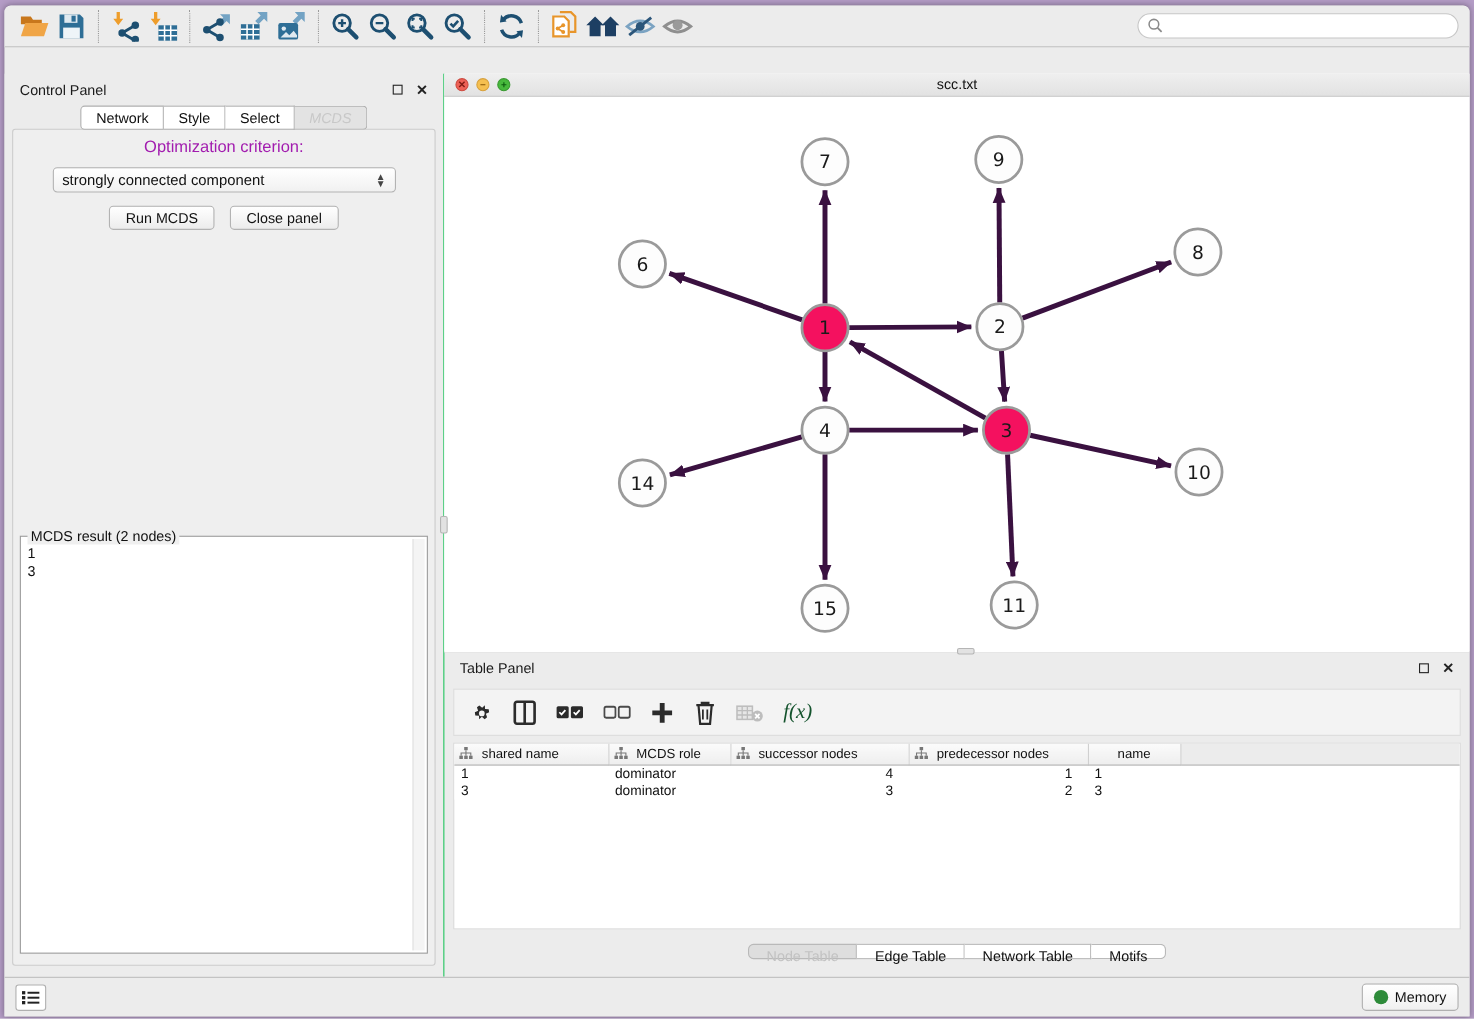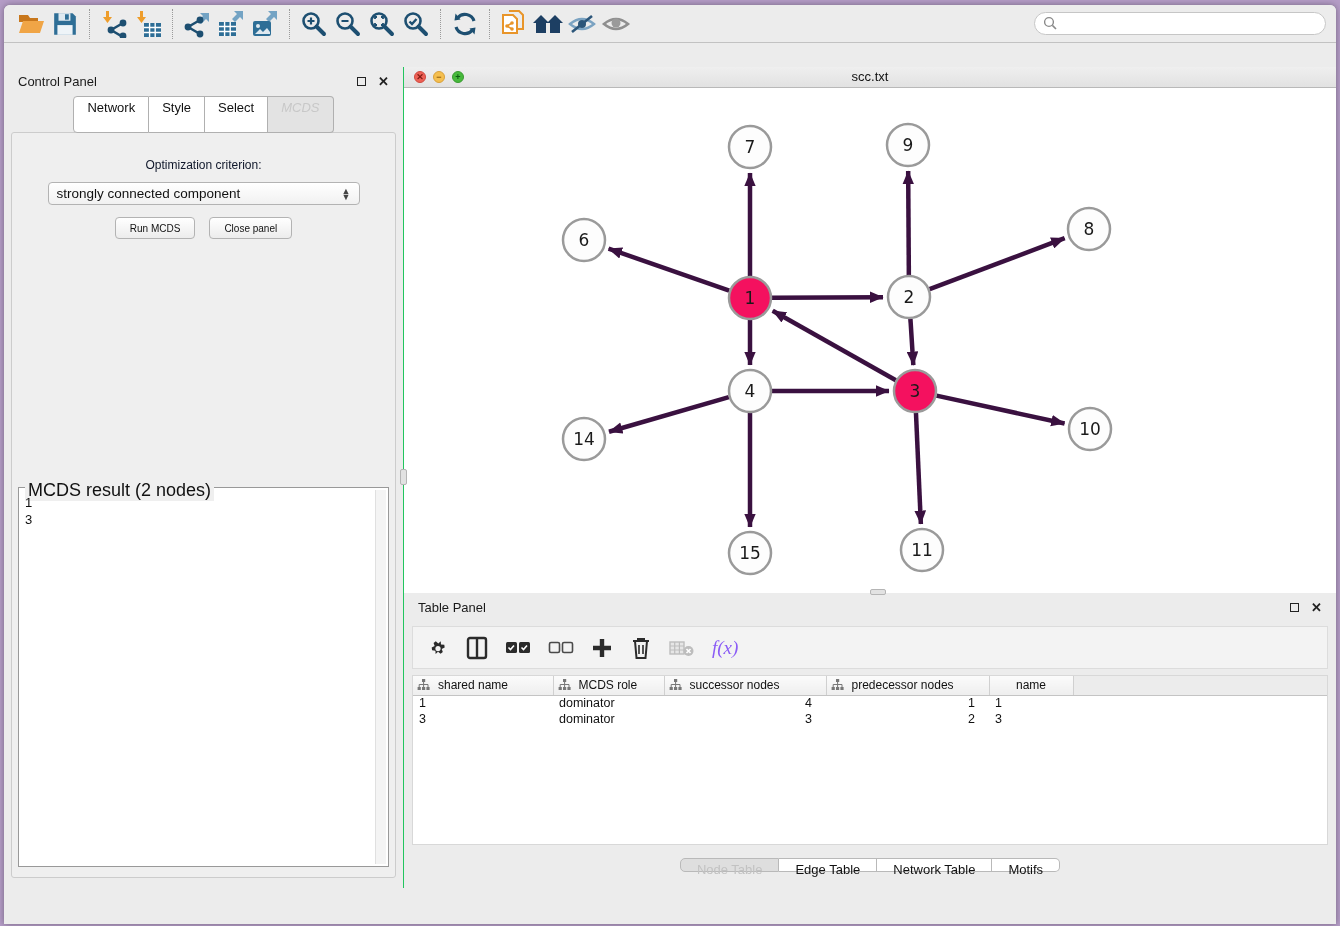--- a/index.html
+++ b/index.html
@@ -29,39 +29,39 @@
   .right-area { flex:1; display:flex; flex-direction:column; min-width:0; }
 
   
   .panel-head { height:29px; display:flex; align-items:center; padding:0 14px; font-size:13px; color:#1a1a1a; }
   .panel-head .spacer { flex:1; }
   .ph-float { width:9px; height:9px; border:1.5px solid #222; margin-right:12px; cursor:default; }
   .ph-close { font-size:13px; font-weight:700; color:#222; cursor:default; line-height:1; }
 
   
   .cp-tabs { display:flex; justify-content:center; position:relative; z-index:2; margin-bottom:-1px; }
-  .cp-tab { height:37px; line-height:21px; padding:0 13px; font-size:13px; background:#fff; color:#111;
+  .cp-tab { height:22px; line-height:21px; padding:0 13px; font-size:13px; background:#fff; color:#111;
             border:1px solid #b0b0b0; border-left:none; cursor:default; }
   .cp-tab:first-child { border-left:1px solid #b0b0b0; border-radius:4px 0 0 4px; }
   .cp-tab:last-child { border-radius:0 4px 4px 0; }
   .cp-tab.selected { background:#e3e3e3; color:#c8c8c8;font-style:italic; }
 
   .cp-inner { flex:1; margin:0 7px 10px; border:1px solid #cccccc; border-radius:3px; background:#efefef;
               display:flex; flex-direction:column; padding:0 6px; }
-  .opt-label { text-align:center; margin-top:25px; font-size:12px; color:#0f172a; }
+  .opt-label { text-align:center; margin-top:7px; font-size:15px; color:#a21caf; }
   .dropdown { margin:10px auto 0; width:312px; height:23px; border:1px solid #b3b3b3; border-radius:4px;
               background:linear-gradient(#ffffff,#f1f1f1); display:flex; align-items:center; padding:0 8px;
               font-size:13.5px; color:#111; cursor:default; }
   .dd-stepper { margin-left:auto; display:flex; flex-direction:column; line-height:6px; font-size:9px; color:#444; }
   .btn-row { display:flex; justify-content:center; gap:14px; margin-top:12px; }
-  .mac-btn { height:22px; padding:0 14px; font-size:10px; color:#111; border:1px solid #b3b3b3; border-radius:4px;
+  .mac-btn { height:22px; padding:0 14px; font-size:13px; color:#111; border:1px solid #b3b3b3; border-radius:4px;
              background:linear-gradient(#ffffff,#ececec); cursor:default; font-family:"Liberation Sans",sans-serif; }
 
   .result-fieldset { margin:auto 0 10px; height:380px; border:1px solid #999; background:#fff; position:relative; }
-  .result-legend { position:absolute; top:-8px; left:6px; background:#efefef; padding:0 3px; font-size:18px; color:#111; }
+  .result-legend { position:absolute; top:-8px; left:6px; background:#efefef; padding:0 3px; font-size:13px; color:#111; }
   .result-text { position:absolute; inset:4px 14px 2px 2px; font-size:13px; color:#111; white-space:pre; line-height:17px; padding:2px 4px; overflow:hidden; }
   .result-scroll { position:absolute; top:2px; bottom:2px; right:2px; width:11px; background:#f4f4f4; border-left:1px solid #e0e0e0; }
   .cp-grip { position:absolute; right:-4px; top:402px; width:7px; height:16px; background:#e2e2e2; border:1px solid #b5b5b5; border-radius:2px; z-index:5; }
 
   
   .network-window { height:526px; border-bottom:1px solid #a8a8a8; display:flex; flex-direction:column; background:#fff; position:relative; }
   .nw-titlebar { height:21px; background:linear-gradient(#efefef,#e2e2e2); border-bottom:1px solid #b9b9b9; position:relative; }
   .nw-lights { position:absolute; left:10px; top:4px; display:flex; gap:7px; }
   .nw-light { width:12px; height:12px; border-radius:50%; display:flex; align-items:center; justify-content:center;
               font-size:9px; font-weight:700; line-height:1; }
@@ -69,21 +69,21 @@
   .nw-light.yellow{ background:#f5bf4f; border:1px solid #d8a13c; color:#8f5d0d; }
   .nw-light.green { background:#47b93c; border:1px solid #3a9a31; color:#0d5c10; }
   .nw-title { text-align:center; line-height:20px; font-size:13px; color:#111; }
   .network-canvas { flex:1; position:relative; background:#fff; }
   .nw-grip { position:absolute; bottom:-3px; left:50%; width:16px; height:6px; background:#e2e2e2; border:1px solid #b5b5b5; border-radius:2px; z-index:5; }
 
   
   .table-panel { flex:1; background:#ececec; display:flex; flex-direction:column; min-height:0; }
   .tp-toolbar { margin:4px 8px 0; height:43px; background:#f3f3f3; border:1px solid #dcdcdc; display:flex; align-items:center; gap:17px; padding:0 14px; }
   .tp-icon { display:flex; align-items:center; justify-content:center; min-width:22px; height:24px; }
-  .fx-label { font-family:"Liberation Serif", serif; font-style:italic; font-size:19px; color:#8b5cf6; }
+  .fx-label { font-family:"Liberation Serif", serif; font-style:italic; font-size:19px; color:#14532d; }
   .tp-tablewrap { margin:6px 8px 0; flex:0 0 170px; background:#fff; border:1px solid #d8d8d8; overflow:hidden; }
   table.node-table { border-collapse:collapse; width:100%; table-layout:fixed; }
   .node-table th { height:19px; background:linear-gradient(#fbfbfb,#eeeeee); border-right:1px solid #d0d0d0; border-bottom:1px solid #c4c4c4;
                    font-size:12px; font-weight:400; color:#111; text-align:left; padding:0 4px; white-space:nowrap; overflow:hidden; }
   .node-table th .th-inner { display:flex; align-items:center; gap:8px; }
   .node-table th.center .th-inner { justify-content:center; }
   .node-table th.nohdr { background:#ececec; border-right:none; }
   .node-table td { height:16px; font-size:12.5px; color:#111; padding:0 6px; white-space:nowrap; overflow:hidden; background:#fff; }
   .node-table td.num { text-align:right; padding-right:14px; }
   .tabs-row { height:40px; display:flex; align-items:center; justify-content:center; }
@@ -511,13 +511,31 @@
         <div class="tabs-row">
             <span class="seg-tab selected">Node Table</span>
             <span class="seg-tab">Edge Table</span>
             <span class="seg-tab">Network Table</span>
             <span class="seg-tab">Motifs</span>
           </div>
       </div>
     </div>
   </div>
 
+  <div class="statusbar">
+    <span class="sb-left-btn">
+      <svg width="16" height="14" viewBox="0 0 16 14">
+          <g fill="#222">
+            <rect x="0" y="1" width="3" height="3"></rect>
+            <rect x="5" y="1.6" width="11" height="1.8"></rect>
+            <rect x="0" y="5.5" width="3" height="3"></rect>
+            <rect x="5" y="6.1" width="11" height="1.8"></rect>
+            <rect x="0" y="10" width="3" height="3"></rect>
+            <rect x="5" y="10.6" width="11" height="1.8"></rect>
+          </g>
+        </svg>
+    </span>
+    <span class="memory-btn">
+      <span class="mem-dot"></span>
+      <span>Memory</span>
+    </span>
+  </div>
 </div>
 
 </body></html>

